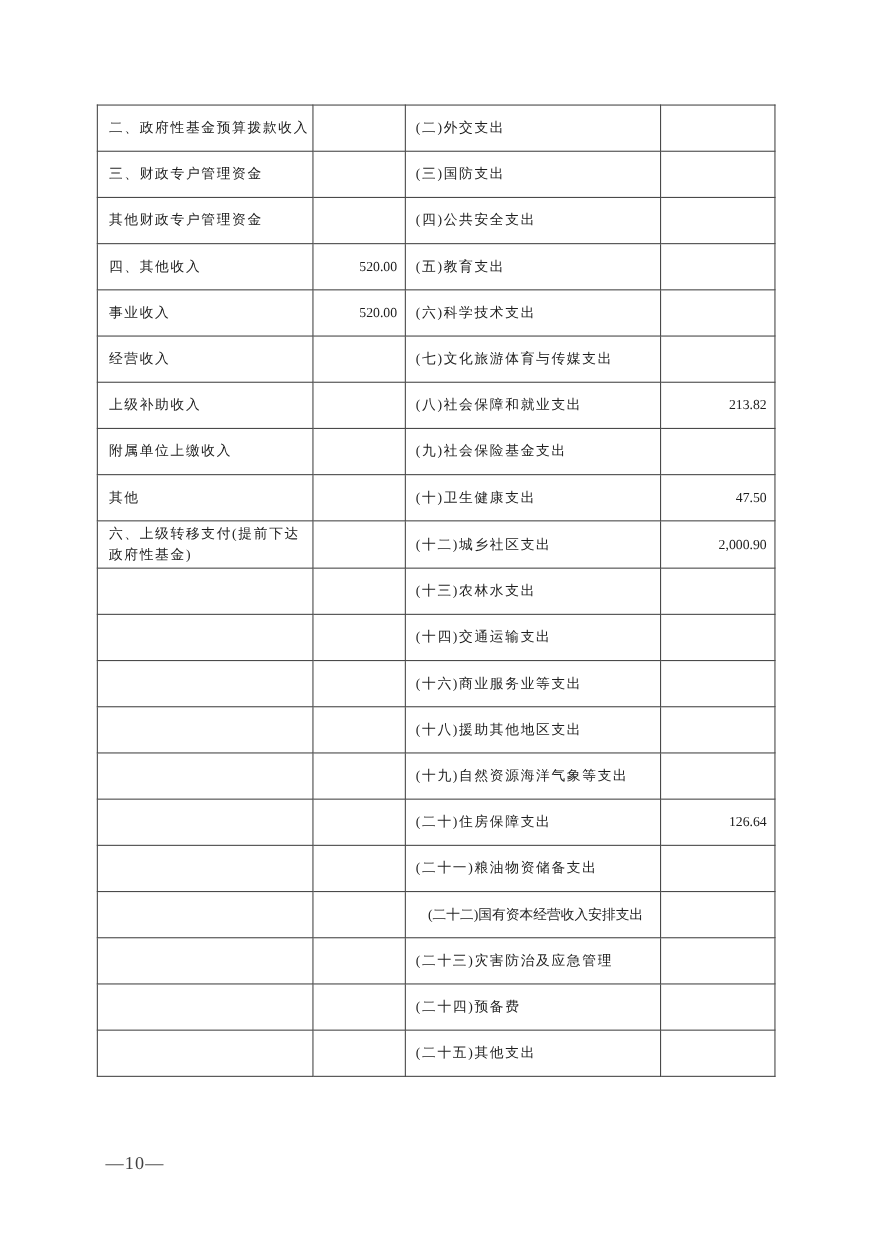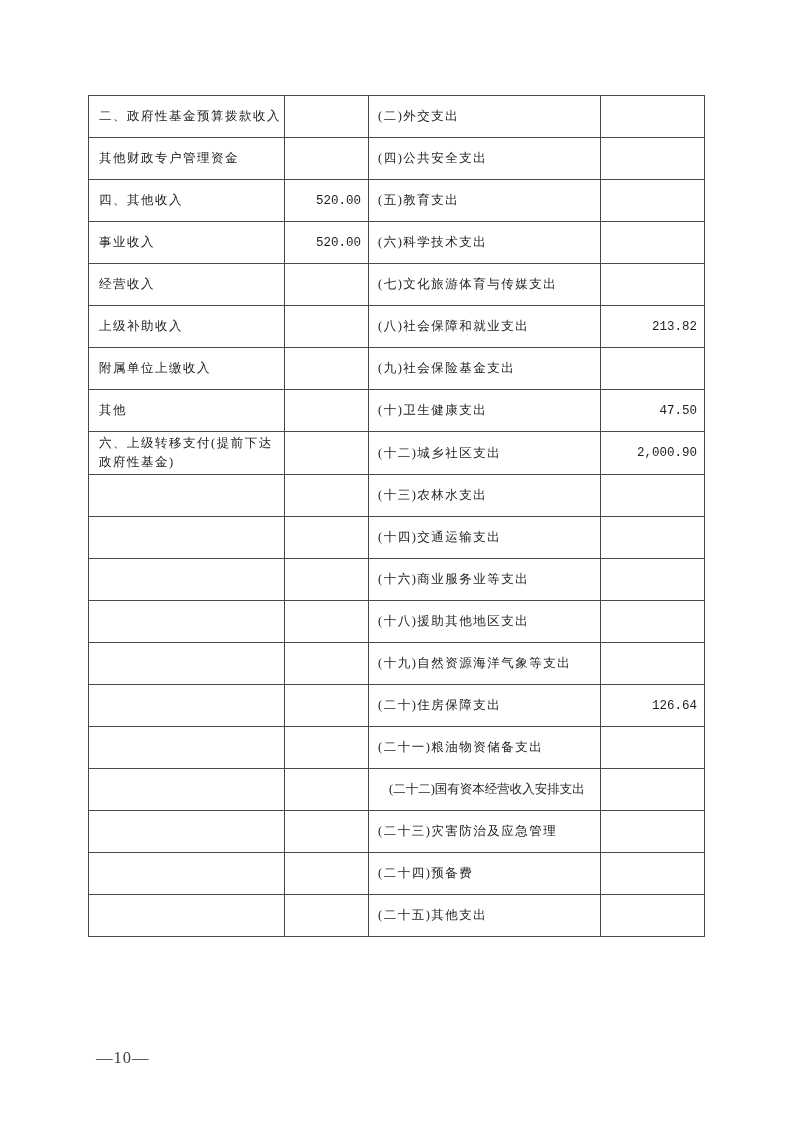--- a/index.html
+++ b/index.html
@@ -44,21 +44,20 @@
   }
   td.label-cell.tight {
     letter-spacing: 0;
     padding-left: 20px;
   }
   td.value-cell {
     text-align: right;
     padding: 2px 7px 2px 2px;
     letter-spacing: 0;
     font-size: 12.5px;
-    font-family: Liberation Mono, monospace;
   }
   .page-number {
     position: absolute;
     left: 96px;
     top: 1048px;
     font-size: 16.5px;
     letter-spacing: 1px;
     color: #404040;
   }
 </style>
@@ -75,20 +74,26 @@
       <col style="width:104px">
     </colgroup>
     <tbody id="table-body">
         <tr>
     <td class="label-cell left">二、政府性基金预算拨款收入</td>
     <td class="value-cell"></td>
     <td class="label-cell right">(二)外交支出</td>
     <td class="value-cell"></td>
   </tr>
         <tr>
+    <td class="label-cell left">三、财政专户管理资金</td>
+    <td class="value-cell"></td>
+    <td class="label-cell right">(三)国防支出</td>
+    <td class="value-cell"></td>
+  </tr>
+        <tr>
     <td class="label-cell left">其他财政专户管理资金</td>
     <td class="value-cell"></td>
     <td class="label-cell right">(四)公共安全支出</td>
     <td class="value-cell"></td>
   </tr>
         <tr>
     <td class="label-cell left">四、其他收入</td>
     <td class="value-cell">520.00</td>
     <td class="label-cell right">(五)教育支出</td>
     <td class="value-cell"></td>

